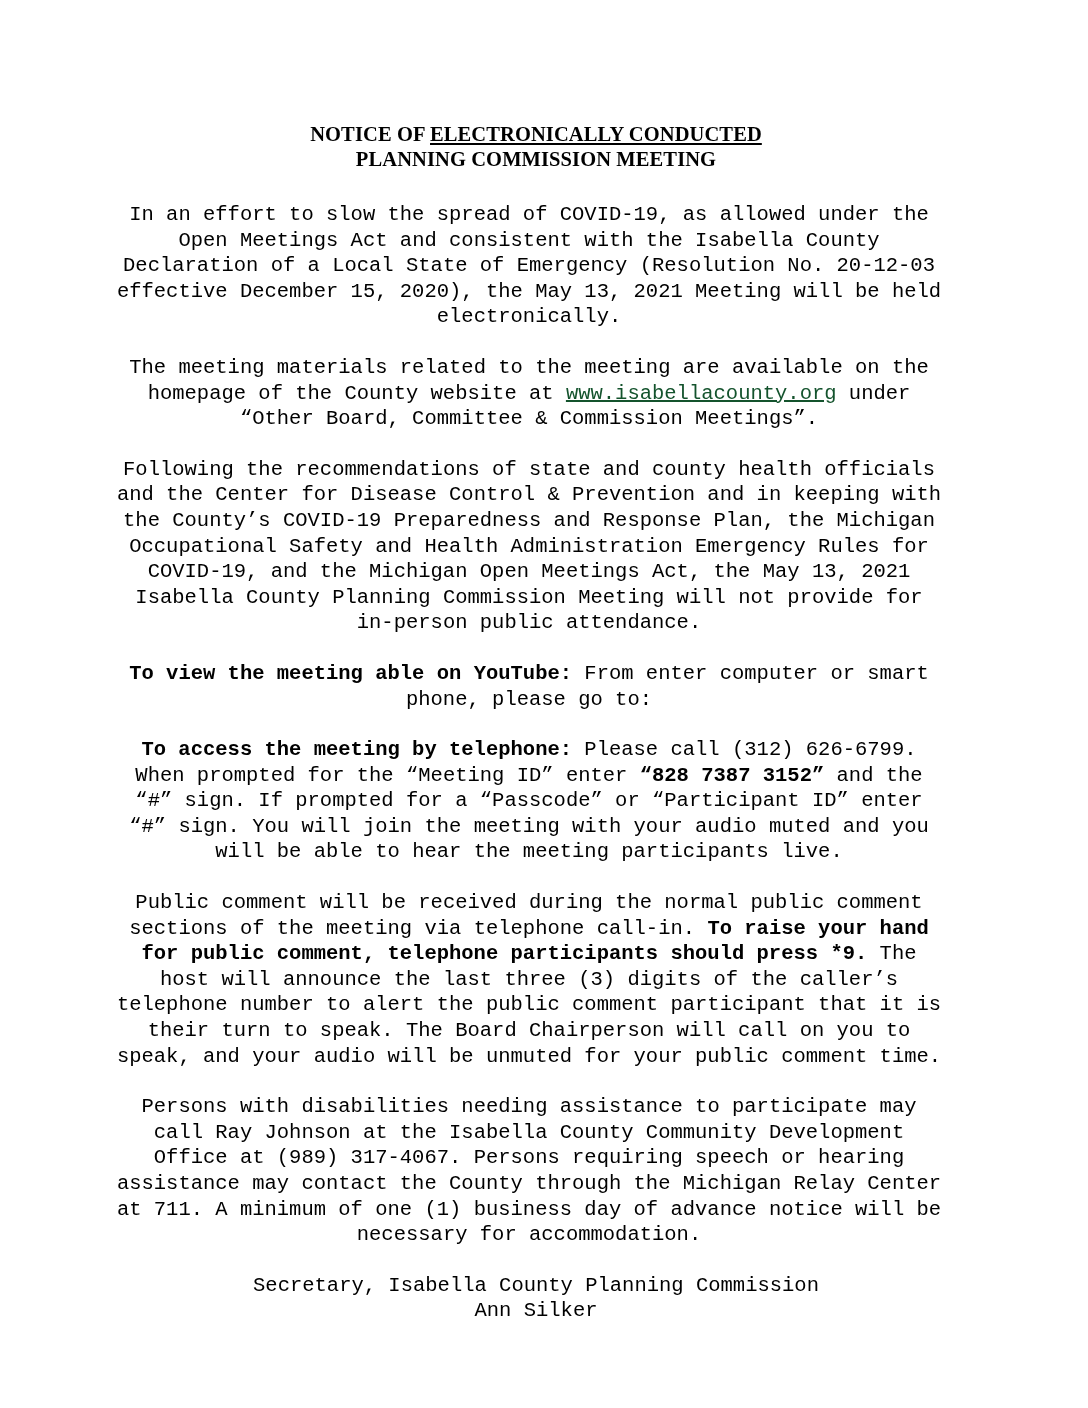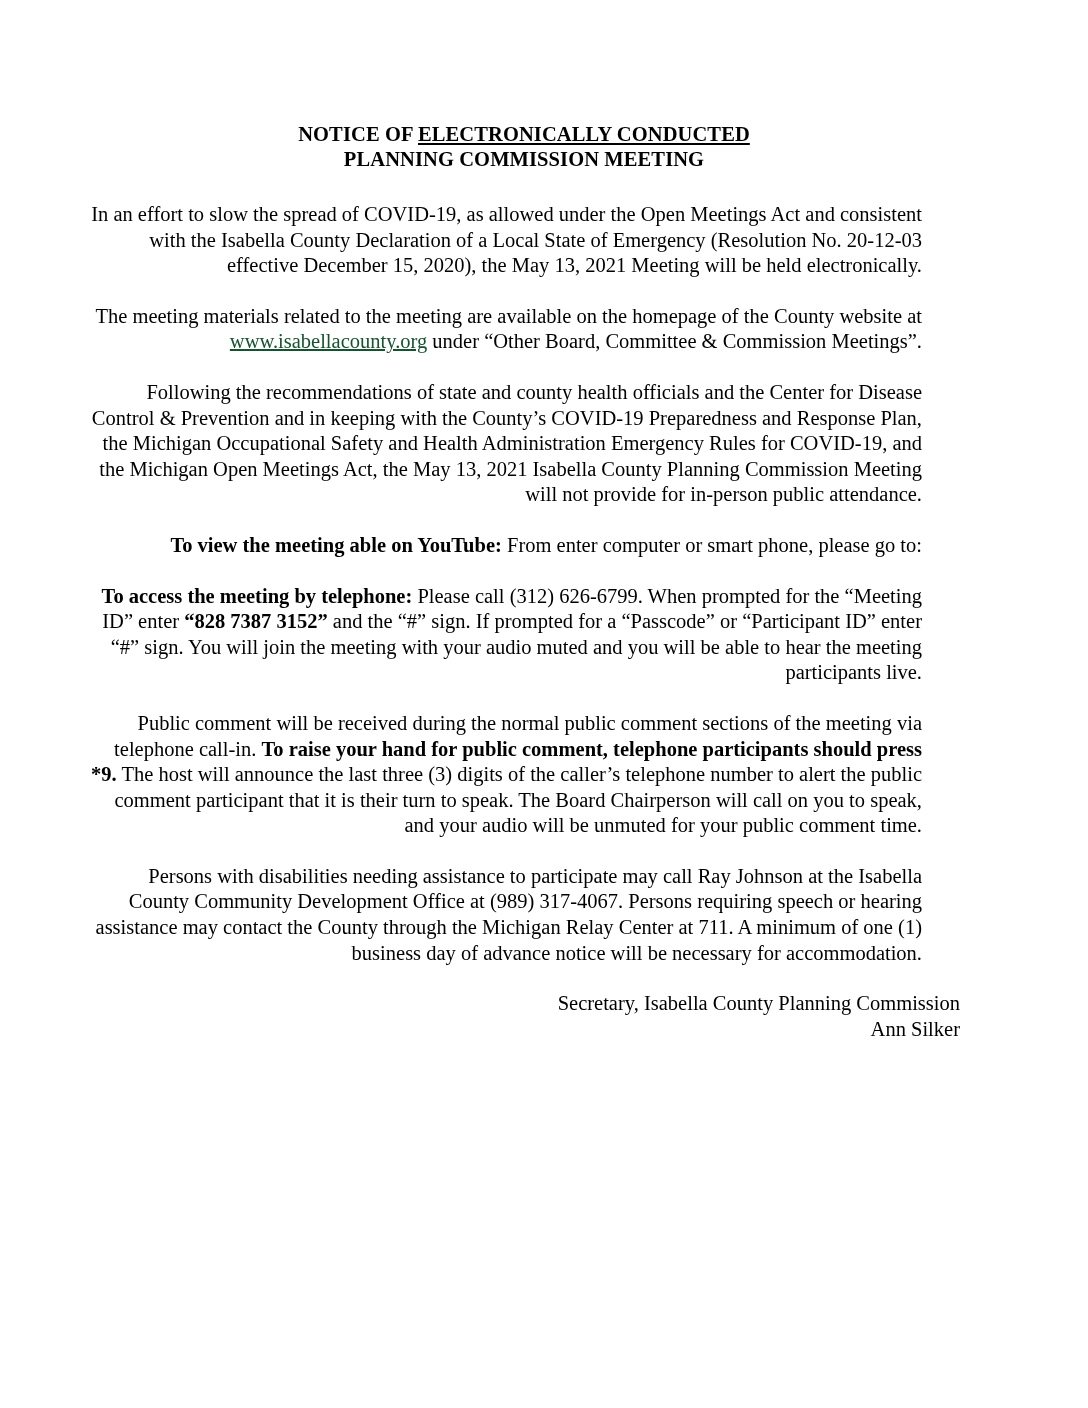--- a/index.html
+++ b/index.html
@@ -13,42 +13,43 @@
     font-family: "Liberation Serif", "DejaVu Serif", serif;
     color: #000000;
     -webkit-font-smoothing: antialiased;
   }
   .page {
     position: relative;
     width: 1088px;
     height: 1408px;
     background: #ffffff;
     box-sizing: border-box;
-    padding: 122px 128px 0 88px;
+    padding: 122px 128px 0 112px;
   }
   .title-block {
     text-align: center;
     font-weight: bold;
     font-size: 20.5px;
     line-height: 25px;
     letter-spacing: 0.1px;
     margin: 0 0 30px 0;
   }
   .title-line {
     display: block;
     white-space: nowrap;
   }
   .title-underline {
     text-decoration: underline;
     text-underline-offset: 2px;
   }
   .body-text {
     font-size: 20.5px;
     line-height: 25.6px;
-    text-align: right;
+    text-align: center;
+    font-family: Liberation Mono, monospace;
   }
   p.para {
     margin: 0 0 25px 0;
     max-width: 834px;
   }
   p.para:last-child {
     margin-bottom: 0;
   }
   .b { font-weight: bold; }
   a.link, .link {

